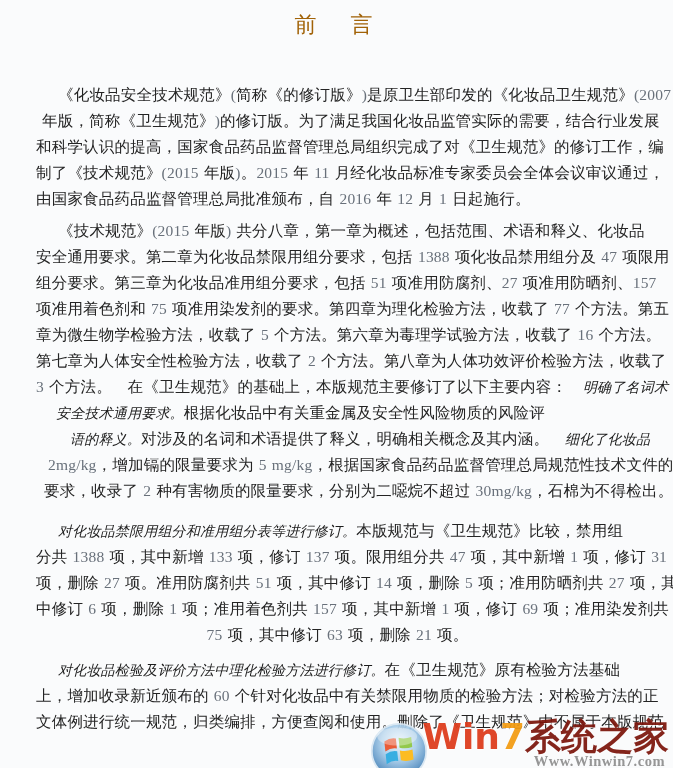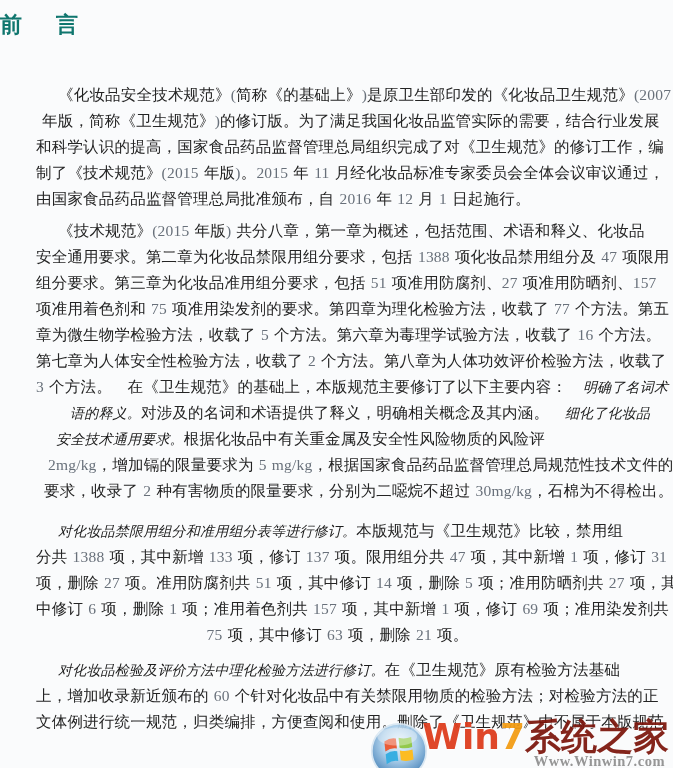--- a/index.html
+++ b/index.html
@@ -5,23 +5,24 @@
   html,body{margin:0;padding:0;}
   .page{
     position:relative;
     width:673px;height:768px;
     background:#fafbfc;
     overflow:hidden;
     font-family:"DejaVu Sans","Liberation Sans",sans-serif;
   }
   .doc-title{
     padding-top:10px;
+    text-align:center;
     font-size:22px;
-    font-weight:bold;
-    color:#0f766e;
+    font-weight:normal;
+    color:#a16207;
     letter-spacing:6px;
   }
   .doc-body{
     margin-top:42px;
     padding:0 34px 0 36px;
     color:#242424;
   }
   .para{margin:0;}
   .line{
     font-size:15.5px;
@@ -78,36 +79,36 @@
 </style>
 </head>
 <body>
 
 <div class="page">
 
   <div class="doc-title">前　言</div>
 
   <div class="doc-body">
       <div class="para" style="margin-top: 0px;">
-        <div class="line" style="padding-left: 22px;"><span class="cjk">《化妆品安全技术规范》</span><span class="num">(</span><span class="cjk">简称《的基础上》</span><span class="num">)</span><span class="cjk">是原卫生部印发的《化妆品卫生规范》</span><span class="num">(2007</span></div>
+        <div class="line" style="padding-left: 22px;"><span class="cjk">《化妆品安全技术规范》</span><span class="num">(</span><span class="cjk">简称《的修订版》</span><span class="num">)</span><span class="cjk">是原卫生部印发的《化妆品卫生规范》</span><span class="num">(2007</span></div>
         <div class="line" style="padding-left: 6px;"><span class="cjk">年版，简称《卫生规范》</span><span class="num">)</span><span class="cjk">的修订版。为了满足我国化妆品监管实际的需要，结合行业发展</span></div>
         <div class="line" style="padding-left: 0px;"><span class="cjk">和科学认识的提高，国家食品药品监督管理总局组织完成了对《卫生规范》的修订工作，编</span></div>
         <div class="line" style="padding-left: 0px;"><span class="cjk">制了《技术规范》</span><span class="num">(2015</span><span class="cjk"> 年版</span><span class="num">)</span><span class="cjk">。</span><span class="num">2015</span><span class="cjk"> 年 </span><span class="num">11</span><span class="cjk"> 月经化妆品标准专家委员会全体会议审议通过，</span></div>
         <div class="line" style="padding-left: 0px;"><span class="cjk">由国家食品药品监督管理总局批准颁布，自 </span><span class="num">2016</span><span class="cjk"> 年 </span><span class="num">12</span><span class="cjk"> 月 </span><span class="num">1</span><span class="cjk"> 日起施行。</span></div>
       </div>
       <div class="para" style="margin-top: 6px;">
         <div class="line" style="padding-left: 22px;"><span class="cjk">《技术规范》</span><span class="num">(2015</span><span class="cjk"> 年版</span><span class="num">)</span><span class="cjk"> 共分八章，第一章为概述，包括范围、术语和释义、化妆品</span></div>
         <div class="line" style="padding-left: 0px;"><span class="cjk">安全通用要求。第二章为化妆品禁限用组分要求，包括 </span><span class="num">1388</span><span class="cjk"> 项化妆品禁用组分及 </span><span class="num">47</span><span class="cjk"> 项限用</span></div>
         <div class="line" style="padding-left: 0px;"><span class="cjk">组分要求。第三章为化妆品准用组分要求，包括 </span><span class="num">51</span><span class="cjk"> 项准用防腐剂、</span><span class="num">27</span><span class="cjk"> 项准用防晒剂、</span><span class="num">157</span></div>
         <div class="line" style="padding-left: 0px;"><span class="cjk">项准用着色剂和 </span><span class="num">75</span><span class="cjk"> 项准用染发剂的要求。第四章为理化检验方法，收载了 </span><span class="num">77</span><span class="cjk"> 个方法。第五</span></div>
         <div class="line" style="padding-left: 0px;"><span class="cjk">章为微生物学检验方法，收载了 </span><span class="num">5</span><span class="cjk"> 个方法。第六章为毒理学试验方法，收载了 </span><span class="num">16</span><span class="cjk"> 个方法。</span></div>
         <div class="line" style="padding-left: 0px;"><span class="cjk">第七章为人体安全性检验方法，收载了 </span><span class="num">2</span><span class="cjk"> 个方法。第八章为人体功效评价检验方法，收载了</span></div>
         <div class="line" style="padding-left: 0px;"><span class="num">3</span><span class="cjk"> 个方法。　在《卫生规范》的基础上，本版规范主要修订了以下主要内容：　</span><span class="cjk kai">明确了名词术</span></div>
+        <div class="line" style="padding-left: 20px;"><span class="cjk kai">安全技术通用要求。</span><span class="cjk">根据化妆品中有关重金属及安全性风险物质的风险评</span></div>
         <div class="line" style="padding-left: 34px;"><span class="cjk kai">语的释义。</span><span class="cjk">对涉及的名词和术语提供了释义，明确相关概念及其内涵。　</span><span class="cjk kai">细化了化妆品</span></div>
-        <div class="line" style="padding-left: 20px;"><span class="cjk kai">安全技术通用要求。</span><span class="cjk">根据化妆品中有关重金属及安全性风险物质的风险评</span></div>
         <div class="line" style="padding-left: 12px;"><span class="num">2mg/kg</span><span class="cjk">，增加镉的限量要求为 </span><span class="num">5</span><span class="cjk"> </span><span class="num">mg/kg</span><span class="cjk">，根据国家食品药品监督管理总局规范性技术文件的</span></div>
         <div class="line" style="padding-left: 8px;"><span class="cjk">要求，收录了 </span><span class="num">2</span><span class="cjk"> 种有害物质的限量要求，分别为二噁烷不超过 </span><span class="num">30mg/kg</span><span class="cjk">，石棉为不得检出。</span></div>
       </div>
       <div class="para" style="margin-top: 14px;">
         <div class="line" style="padding-left: 22px;"><span class="cjk kai">对化妆品禁限用组分和准用组分表等进行修订。</span><span class="cjk">本版规范与《卫生规范》比较，禁用组</span></div>
         <div class="line" style="padding-left: 0px;"><span class="cjk">分共 </span><span class="num">1388</span><span class="cjk"> 项，其中新增 </span><span class="num">133</span><span class="cjk"> 项，修订 </span><span class="num">137</span><span class="cjk"> 项。限用组分共 </span><span class="num">47</span><span class="cjk"> 项，其中新增 </span><span class="num">1</span><span class="cjk"> 项，修订 </span><span class="num">31</span></div>
         <div class="line" style="padding-left: 0px;"><span class="cjk">项，删除 </span><span class="num">27</span><span class="cjk"> 项。准用防腐剂共 </span><span class="num">51</span><span class="cjk"> 项，其中修订 </span><span class="num">14</span><span class="cjk"> 项，删除 </span><span class="num">5</span><span class="cjk"> 项；准用防晒剂共 </span><span class="num">27</span><span class="cjk"> 项，其</span></div>
         <div class="line" style="padding-left: 0px;"><span class="cjk">中修订 </span><span class="num">6</span><span class="cjk"> 项，删除 </span><span class="num">1</span><span class="cjk"> 项；准用着色剂共 </span><span class="num">157</span><span class="cjk"> 项，其中新增 </span><span class="num">1</span><span class="cjk"> 项，修订 </span><span class="num">69</span><span class="cjk"> 项；准用染发剂共</span></div>
         <div class="line" style="padding-left: 0px; text-align: center;"><span class="num">75</span><span class="cjk"> 项，其中修订 </span><span class="num">63</span><span class="cjk"> 项，删除 </span><span class="num">21</span><span class="cjk"> 项。</span></div>
       </div>

